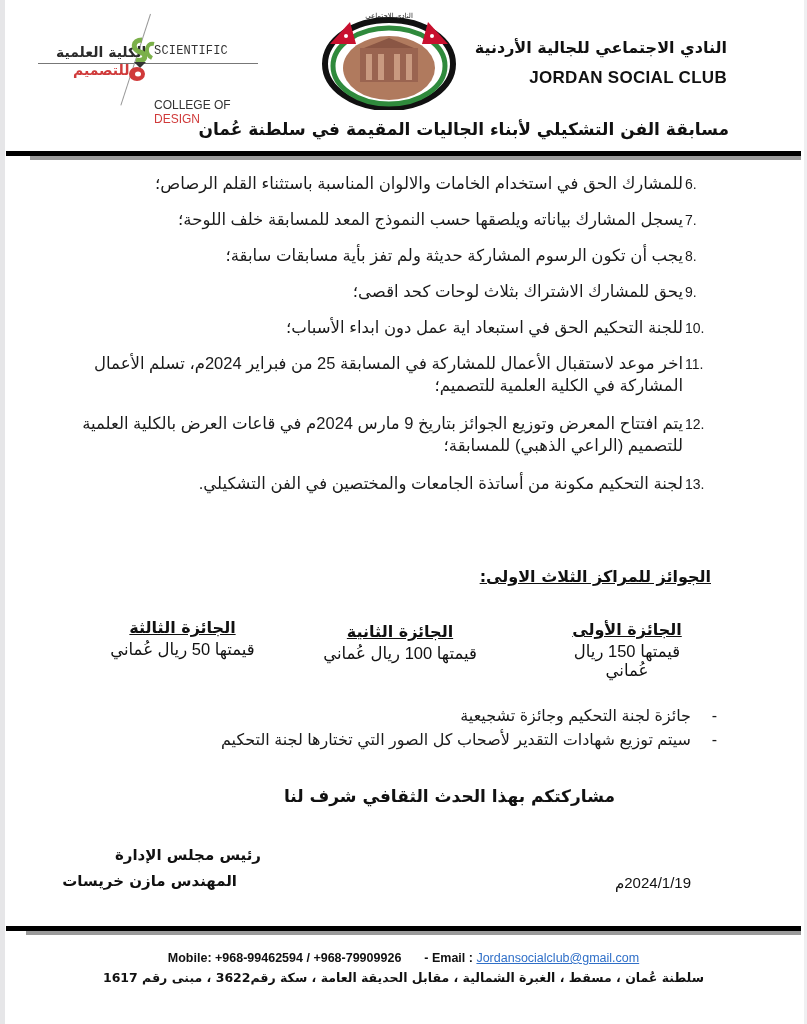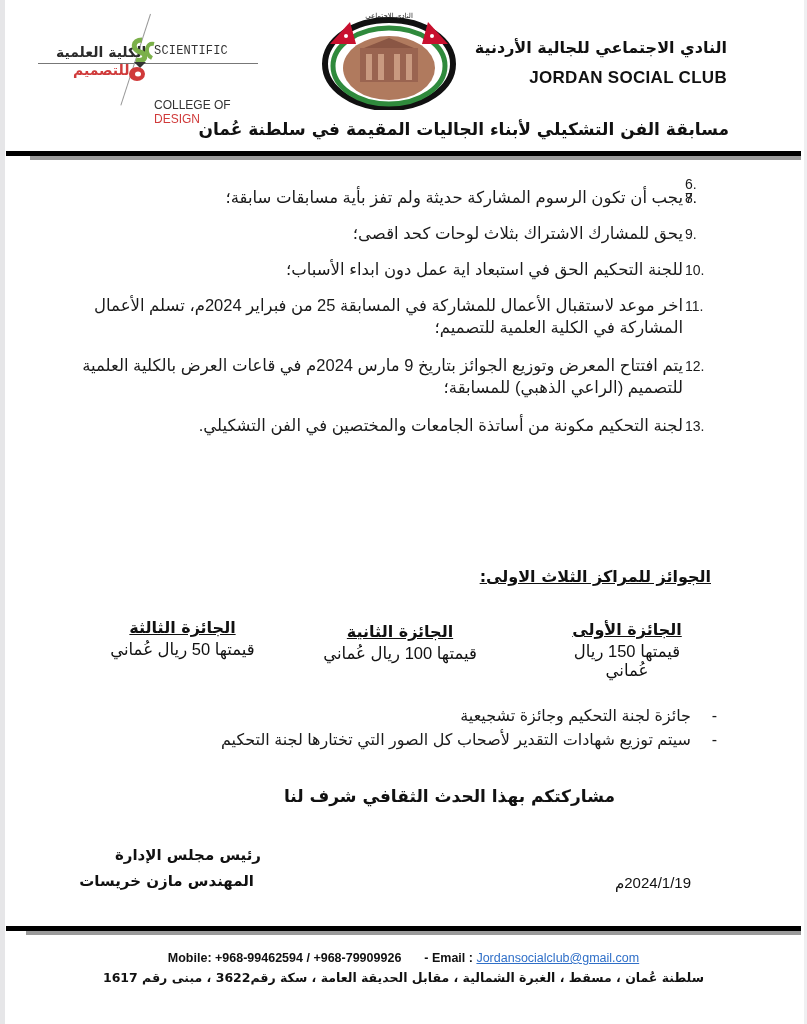--- a/index.html
+++ b/index.html
@@ -46,21 +46,21 @@
     .prize.third { left: 100px; top: 618px; width: 165px; }
     .prize.first .p-value { }
 
     .extras { position: absolute; right: 90px; top: 704px; direction: rtl; font-size: 16px; color: #1a1a1a; }
     .extras li { list-style: none; position: relative; padding-right: 26px; line-height: 24px; }
     .extras li .dash { position: absolute; right: 0; top: 0; }
 
     .closing { position: absolute; right: 192px; top: 786px; font-size: 17px; font-weight: bold; direction: rtl; font-family: "DejaVu Sans", sans-serif; }
 
     .sign-title { position: absolute; right: 546px; top: 846px; font-size: 15px; font-weight: bold; direction: rtl; font-family: "DejaVu Sans", sans-serif; }
-    .sign-name { position: absolute; right: 553px; top: 872px; font-size: 15px; font-weight: bold; direction: rtl; font-family: "DejaVu Sans", sans-serif; margin-left: 12px; }
+    .sign-name { position: absolute; right: 570px; top: 872px; font-size: 15px; font-weight: bold; direction: rtl; font-family: "DejaVu Sans", sans-serif; margin-left: 12px; }
     .sign-date { position: absolute; right: 116px; top: 874px; font-size: 15px; direction: rtl; }
 
     
     .footer-contact { position: absolute; left: 0; width: 807px; top: 951px; text-align: center; font-size: 12.5px; font-weight: bold; color: #111; }
     .footer-contact .sp { display: inline-block; width: 16px; }
     .footer-contact a { color: #2f6fc8; text-decoration: underline; font-weight: normal; }
     .footer-address { position: absolute; left: 0; width: 807px; top: 970px; text-align: center; font-size: 12.5px; font-weight: bold; direction: rtl; color: #111; font-family: "DejaVu Sans", sans-serif; }
   </style>
 </head>
 <body>
@@ -105,23 +105,25 @@
 <div class="club-name-en">JORDAN SOCIAL CLUB</div>
 
 <div class="doc-title">مسابقة الفن التشكيلي لأبناء الجاليات المقيمة في سلطنة عُمان</div>
 
 <div class="rule-black"></div>
 <div class="rule-gray"></div>
 
 <div class="rules">
   <div class="rule-item">
     <span class="num">6.</span>
+    <span>للمشارك الحق في استخدام الخامات والالوان المناسبة باستثناء القلم الرصاص؛</span>
   </div>
   <div class="rule-item">
     <span class="num">7.</span>
+    <span>يسجل المشارك بياناته ويلصقها حسب النموذج المعد للمسابقة خلف اللوحة؛</span>
   </div>
   <div class="rule-item">
     <span class="num">8.</span>
     <span>يجب أن تكون الرسوم المشاركة حديثة ولم تفز بأية مسابقات سابقة؛</span>
   </div>
   <div class="rule-item">
     <span class="num">9.</span>
     <span>يحق للمشارك الاشتراك بثلاث لوحات كحد اقصى؛</span>
   </div>
   <div class="rule-item">

